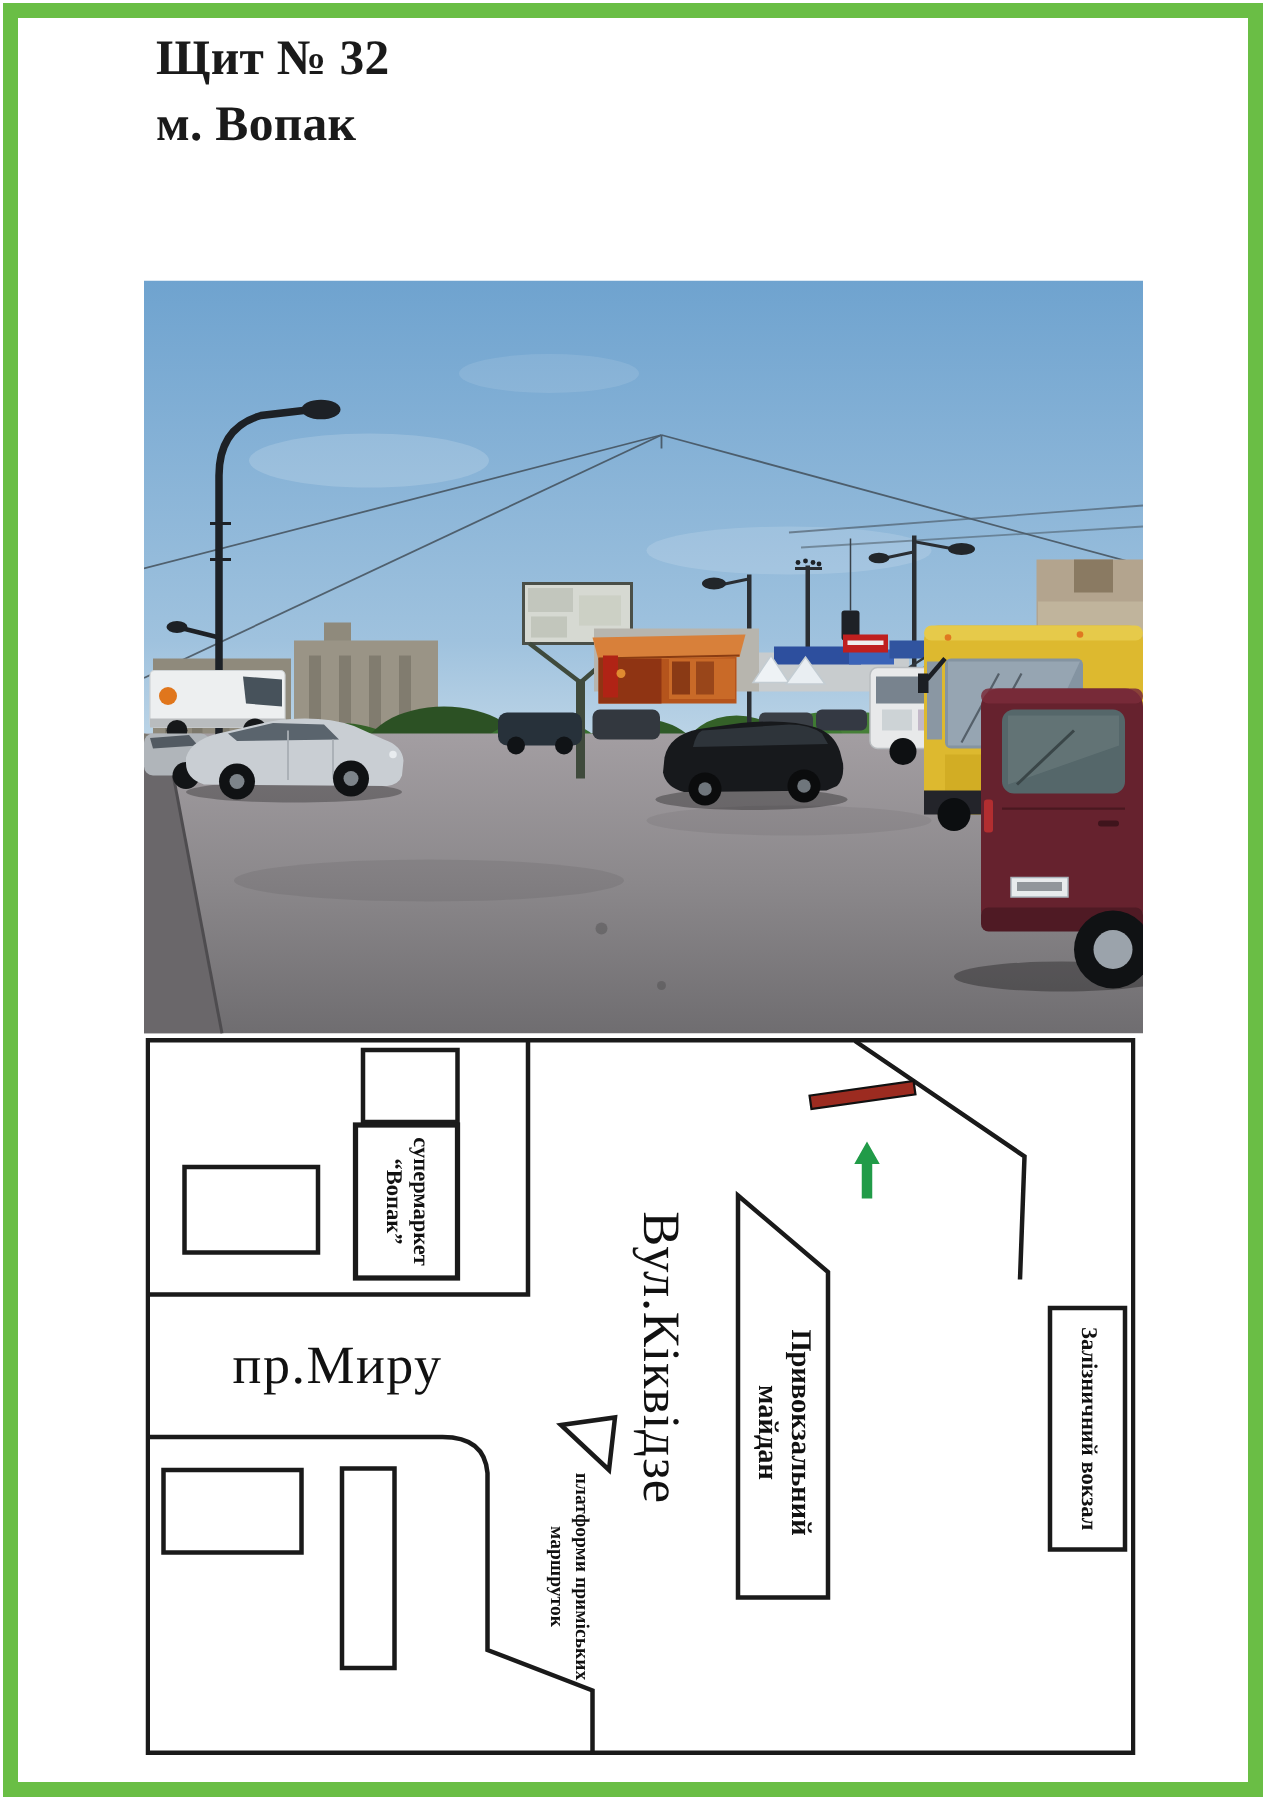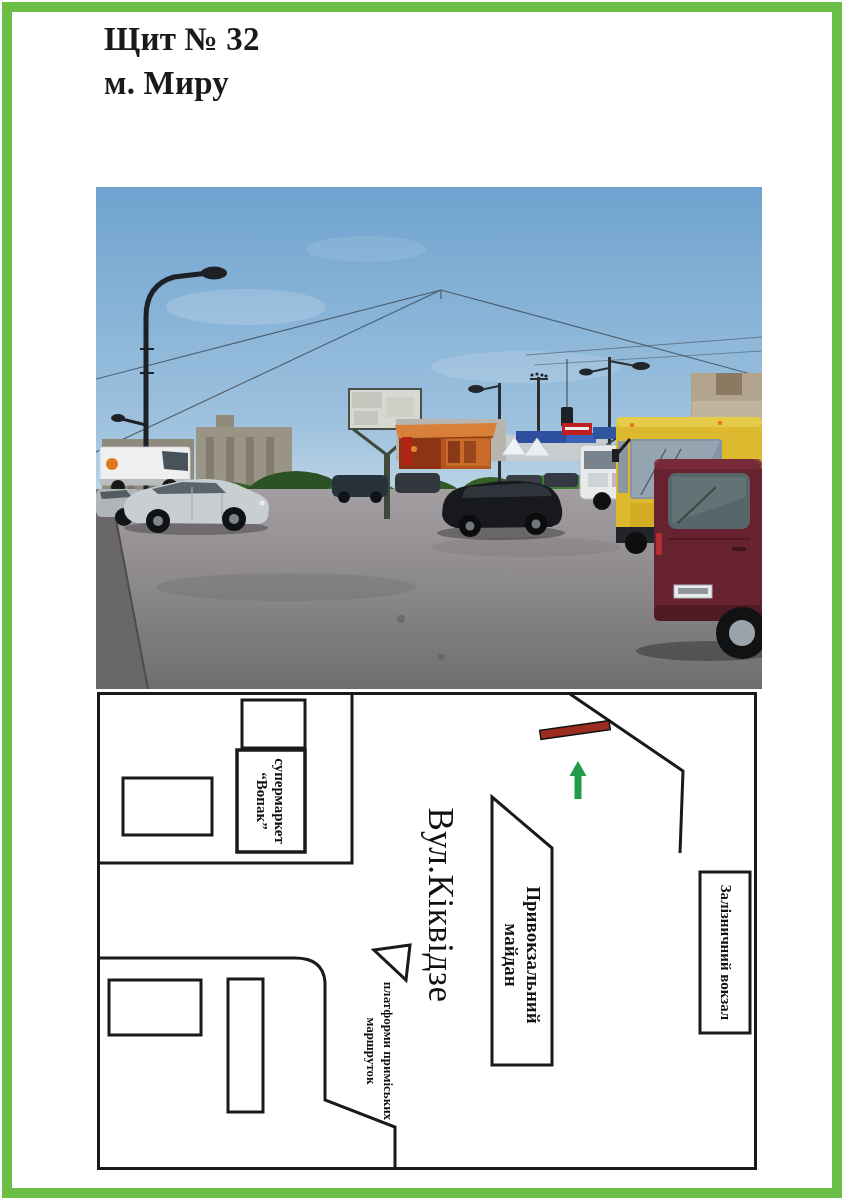--- a/index.html
+++ b/index.html
@@ -21,21 +21,21 @@
   .lbl-platform{left:206px;top:341px;width:154px;height:36px;font-size:13px;font-weight:bold;line-height:17px;text-align:center;}
 </style>
 </head>
 <body>
 
 <div class="page">
   <div class="frame"></div>
 
   <div class="header">
     <div>Щит № 32</div>
-    <div>м. Миру</div>
+    <div>м. Вопак</div>
   </div>
 
   <div class="photo">
     <svg width="666" height="502" viewBox="0 0 666 502">
       <defs>
         <linearGradient id="sky" x1="0" y1="0" x2="0" y2="1">
           <stop offset="0" stop-color="#6FA3CF"></stop>
             <stop offset="0.75" stop-color="#9FC2DE"></stop>
             <stop offset="1" stop-color="#C2D8E8"></stop>
         </linearGradient>
@@ -276,20 +276,21 @@
         <polygon points="395,105 455,156 455,373 395,373"></polygon>
         <rect x="603" y="180" width="50" height="161"></rect>
       </g>
 
       <g transform="rotate(-8 478 38)">
         <rect x="443" y="33.5" width="70" height="9" fill="#9C2B20" stroke="#111111" stroke-width="1.5"></rect>
       </g>
       <path d="M481,69 L489.5,84 L484.5,84 L484.5,107 L477.5,107 L477.5,84 L472.5,84 Z" fill="#219B48"></path>
     </svg>
 
+    <div class="lbl lbl-prmyru">пр.Миру</div>
 
     <div class="lbl rot lbl-kikvidze">Вул.Кіквідзе</div>
 
     <div class="lbl rot lbl-supermarket">
       <span>супермаркет</span>
       <span>“Вопак”</span>
     </div>
 
     <div class="lbl rot lbl-square">
       <span>Привокзальний</span>

